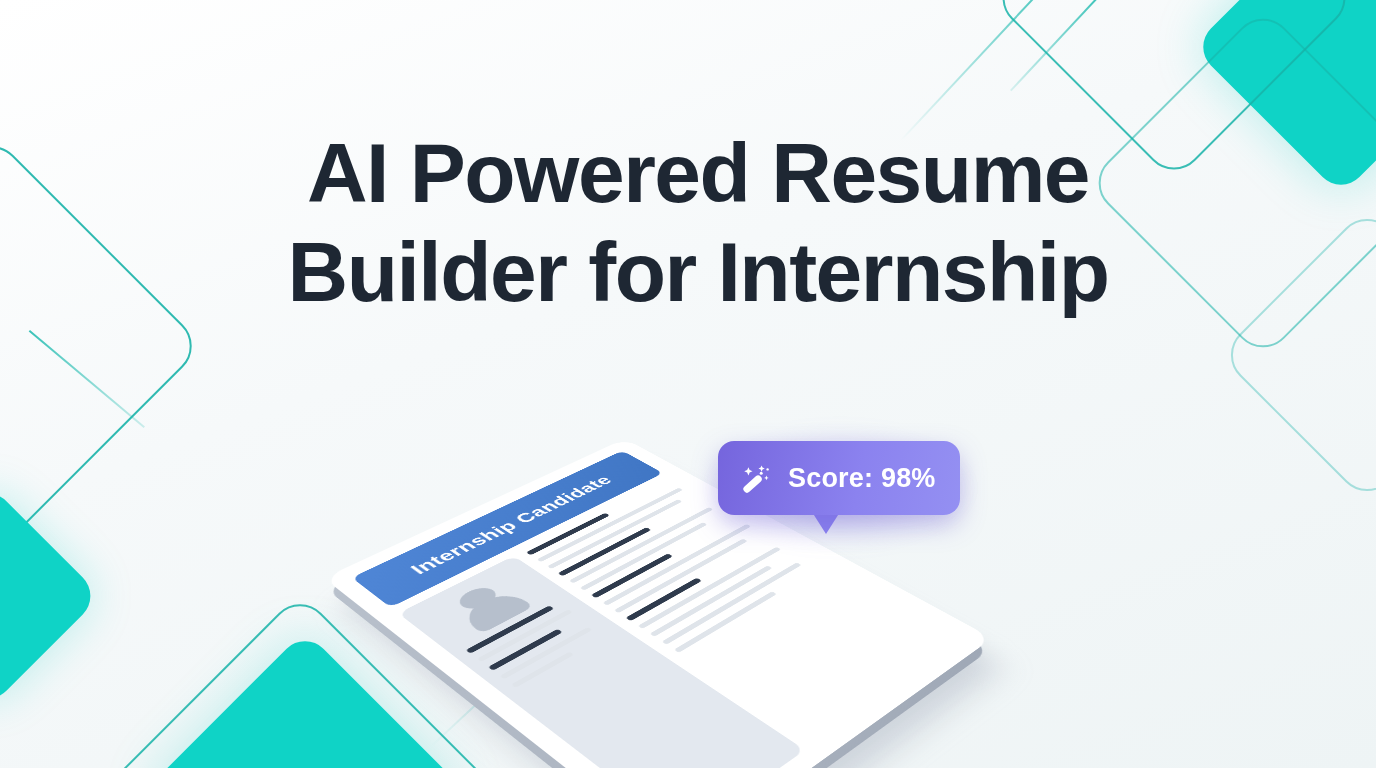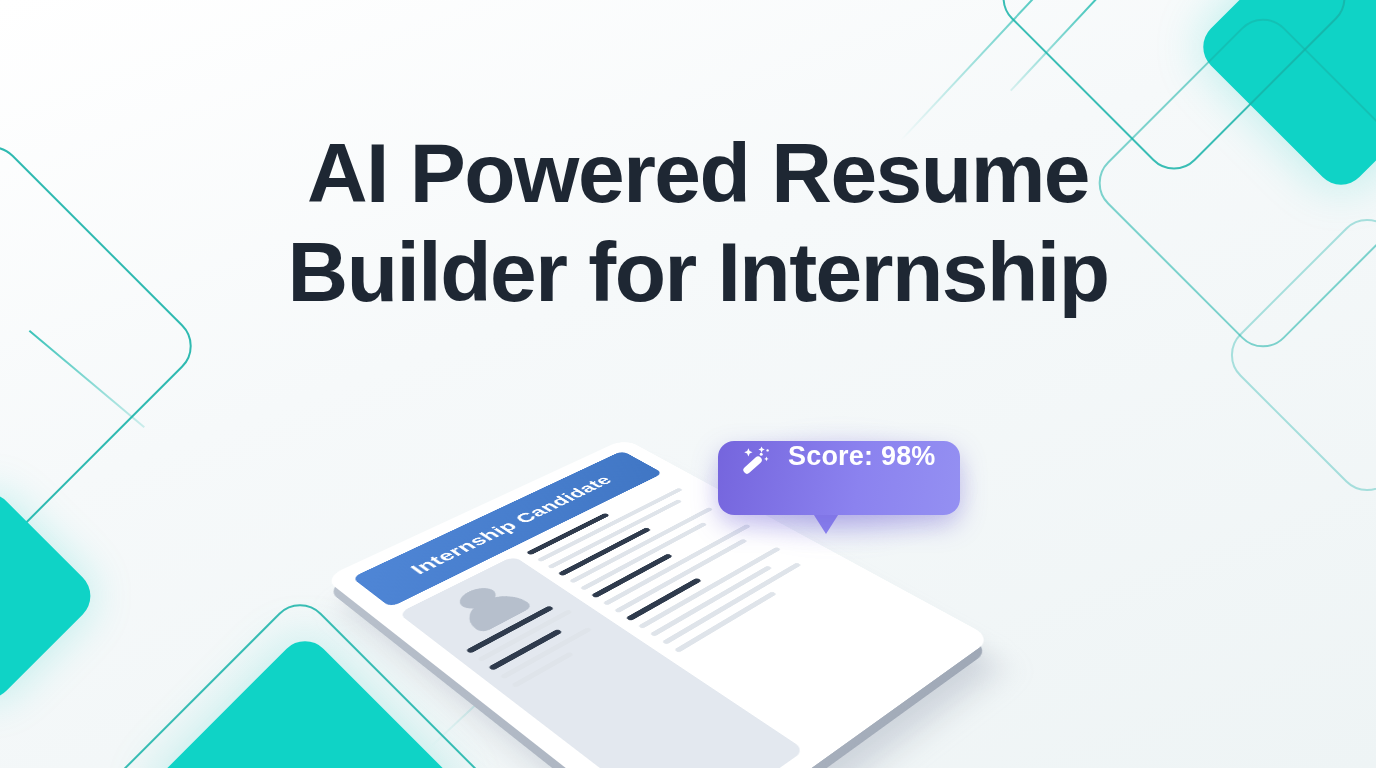--- a/index.html
+++ b/index.html
@@ -239,21 +239,21 @@
     z-index:25;
     pointer-events:none;
   }
   #badge{
     position:absolute;
     left:718px; top:441px;
     width:242px; height:74px;
     border-radius:16px;
     background:linear-gradient(100deg,#7565dd 0%,#8b82ef 58%,#9490f2 100%);
     box-shadow:0 10px 26px rgba(100,85,205,.35);
-    display:flex; 
+    display:flex; align-items:center;
     padding-left:20px;
     gap:14px;
     z-index:26;
   }
   #badge-tail{
     position:absolute;
     left:812px; top:512px;
     width:0; height:0;
     border-left:14px solid transparent;
     border-right:14px solid transparent;

